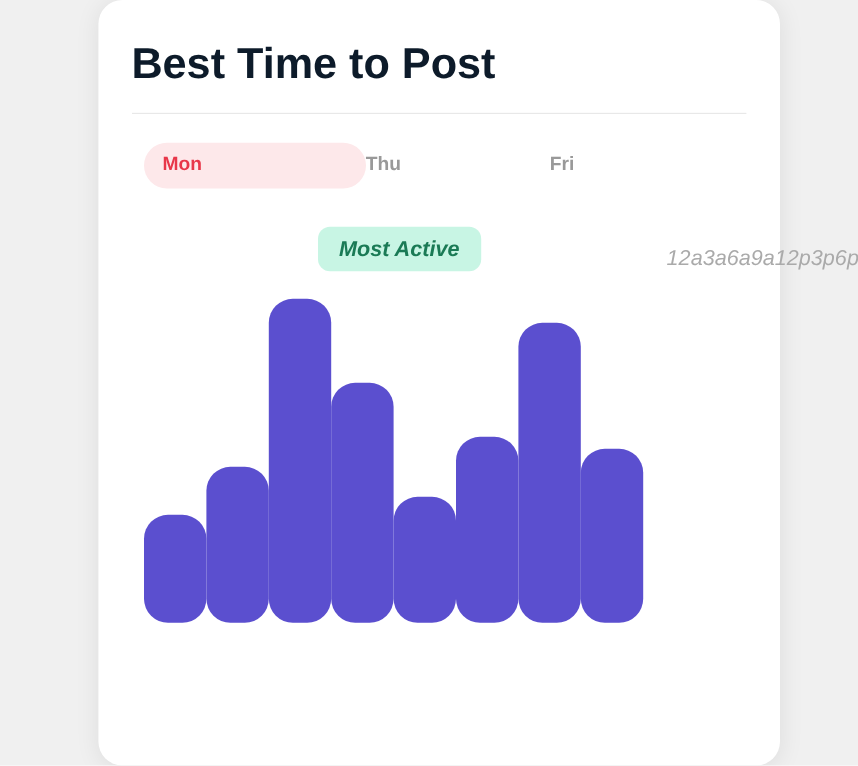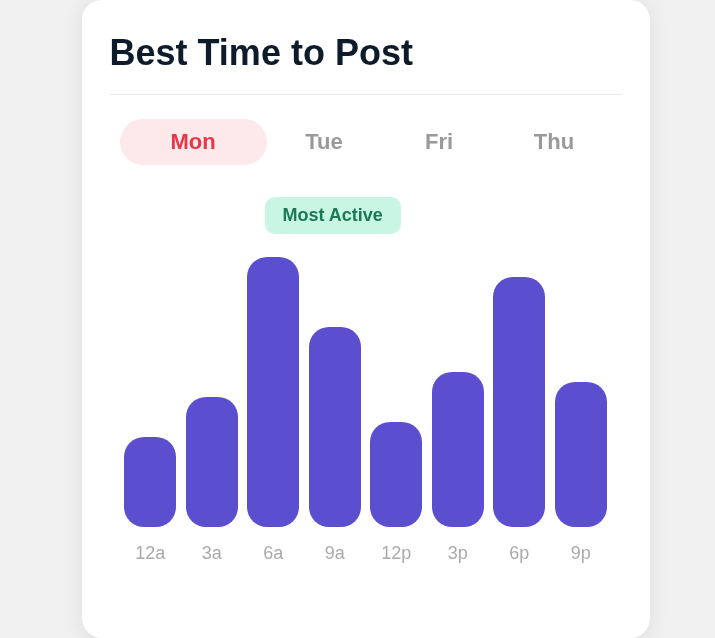--- a/index.html
+++ b/index.html
@@ -41,40 +41,41 @@
 
     .days-row {
       display: flex;
       align-items: center;
       justify-content: space-between;
       padding: 0 10px;
       margin-bottom: 32px;
     }
 
     .day-item {
-      font-size: 22px;
+      font-size: 16px;
       font-weight: 600;
       color: #999;
-      text-align: center;
+      text-align: left;
       flex: 1;
     }
 
     .day-item.active {
       background: #fde8ea;
       color: #e8374a;
       border-radius: 50px;
       padding: 10px 16px;
       font-weight: 700;
     }
 
     .chart-area {
       position: relative;
       flex: 1;
       display: flex;
-      flex-direction: column;
+      flex-direction: row;
+      font-style: italic;
     }
 
     .most-active-label {
       position: absolute;
       top: 0px;
       left: 155px;
       background: #c8f5e4;
       color: #1a7a55;
       font-size: 18px;
       font-weight: 700;
@@ -122,23 +123,22 @@
 </head>
 <body>
 
 <div class="card">
   <div class="title">Best Time to Post</div>
   <div class="divider"></div>
 
   <div class="days-row">
 
   <div class="day-item active">Mon</div>
-      <div class="day-item">Tue</div>
+      <div class="day-item">Thu</div>
       <div class="day-item">Fri</div>
-      <div class="day-item">Thu</div>
     </div>
 
   <div class="chart-area">
     <div class="most-active-label">Most Active</div>
     <div class="bars-container">
 
     <div class="bar-group">
           <div class="bar" style="height: 90px;"></div>
         </div>
         <div class="bar-group">

